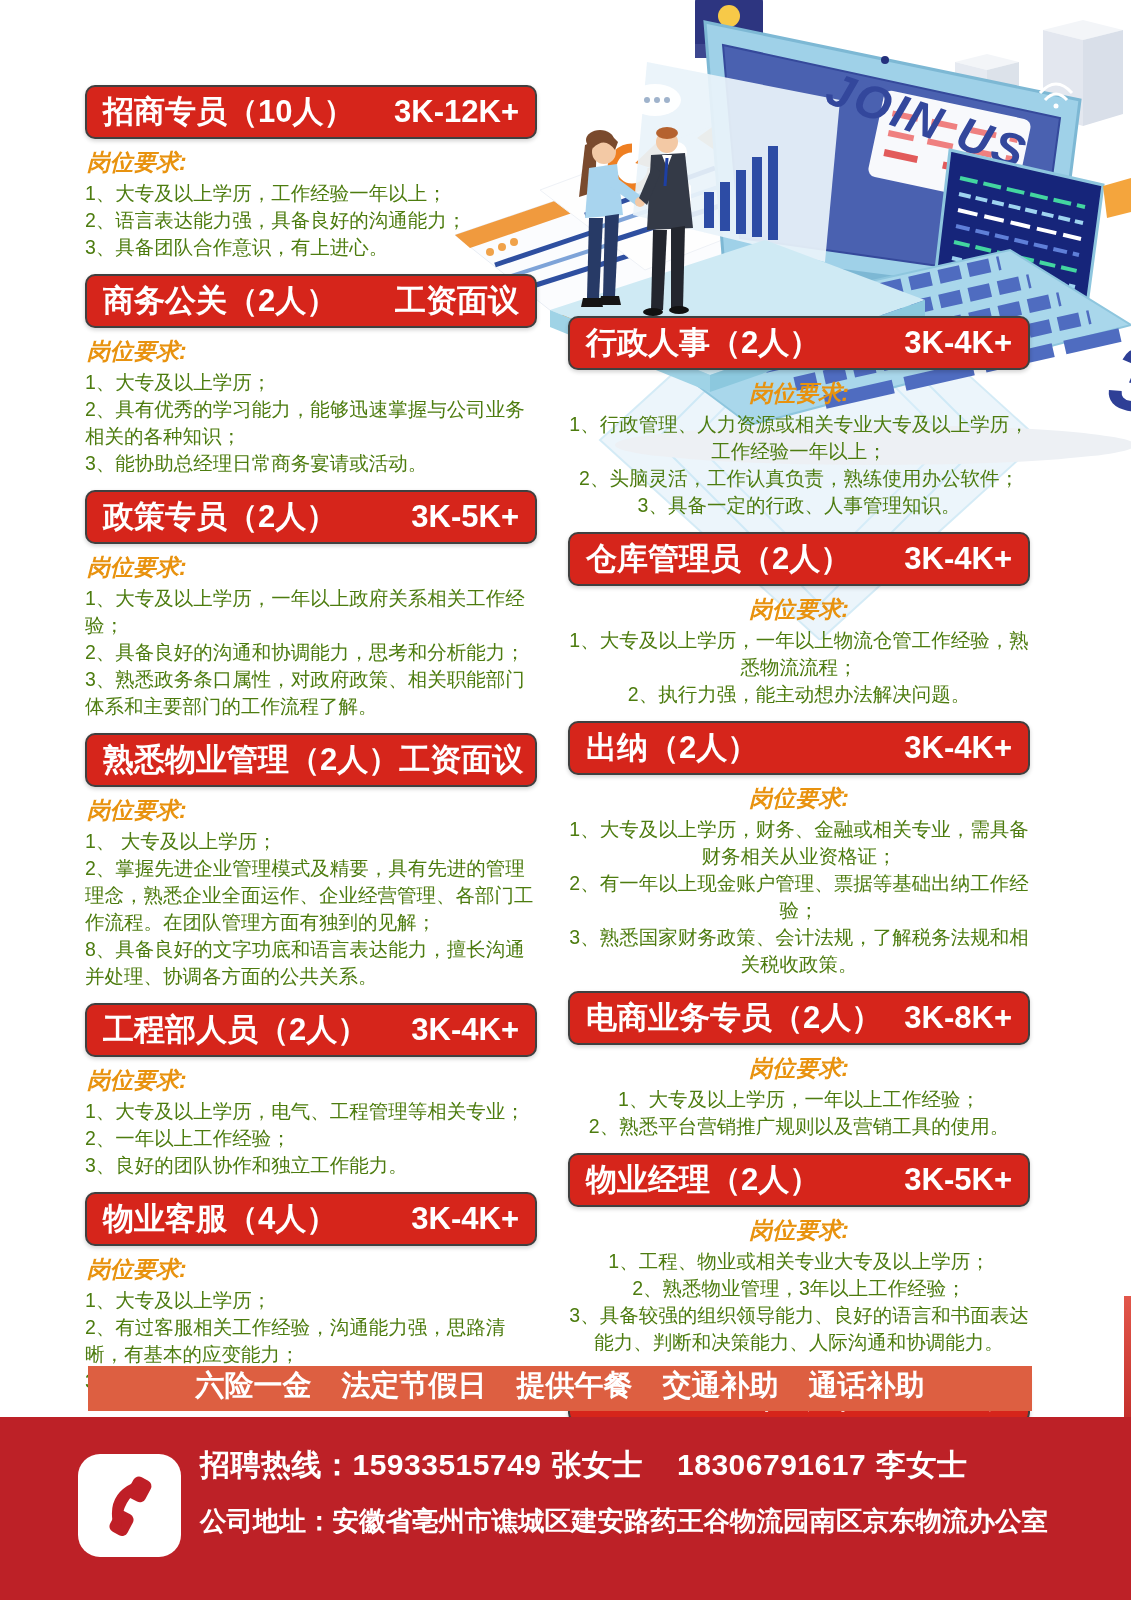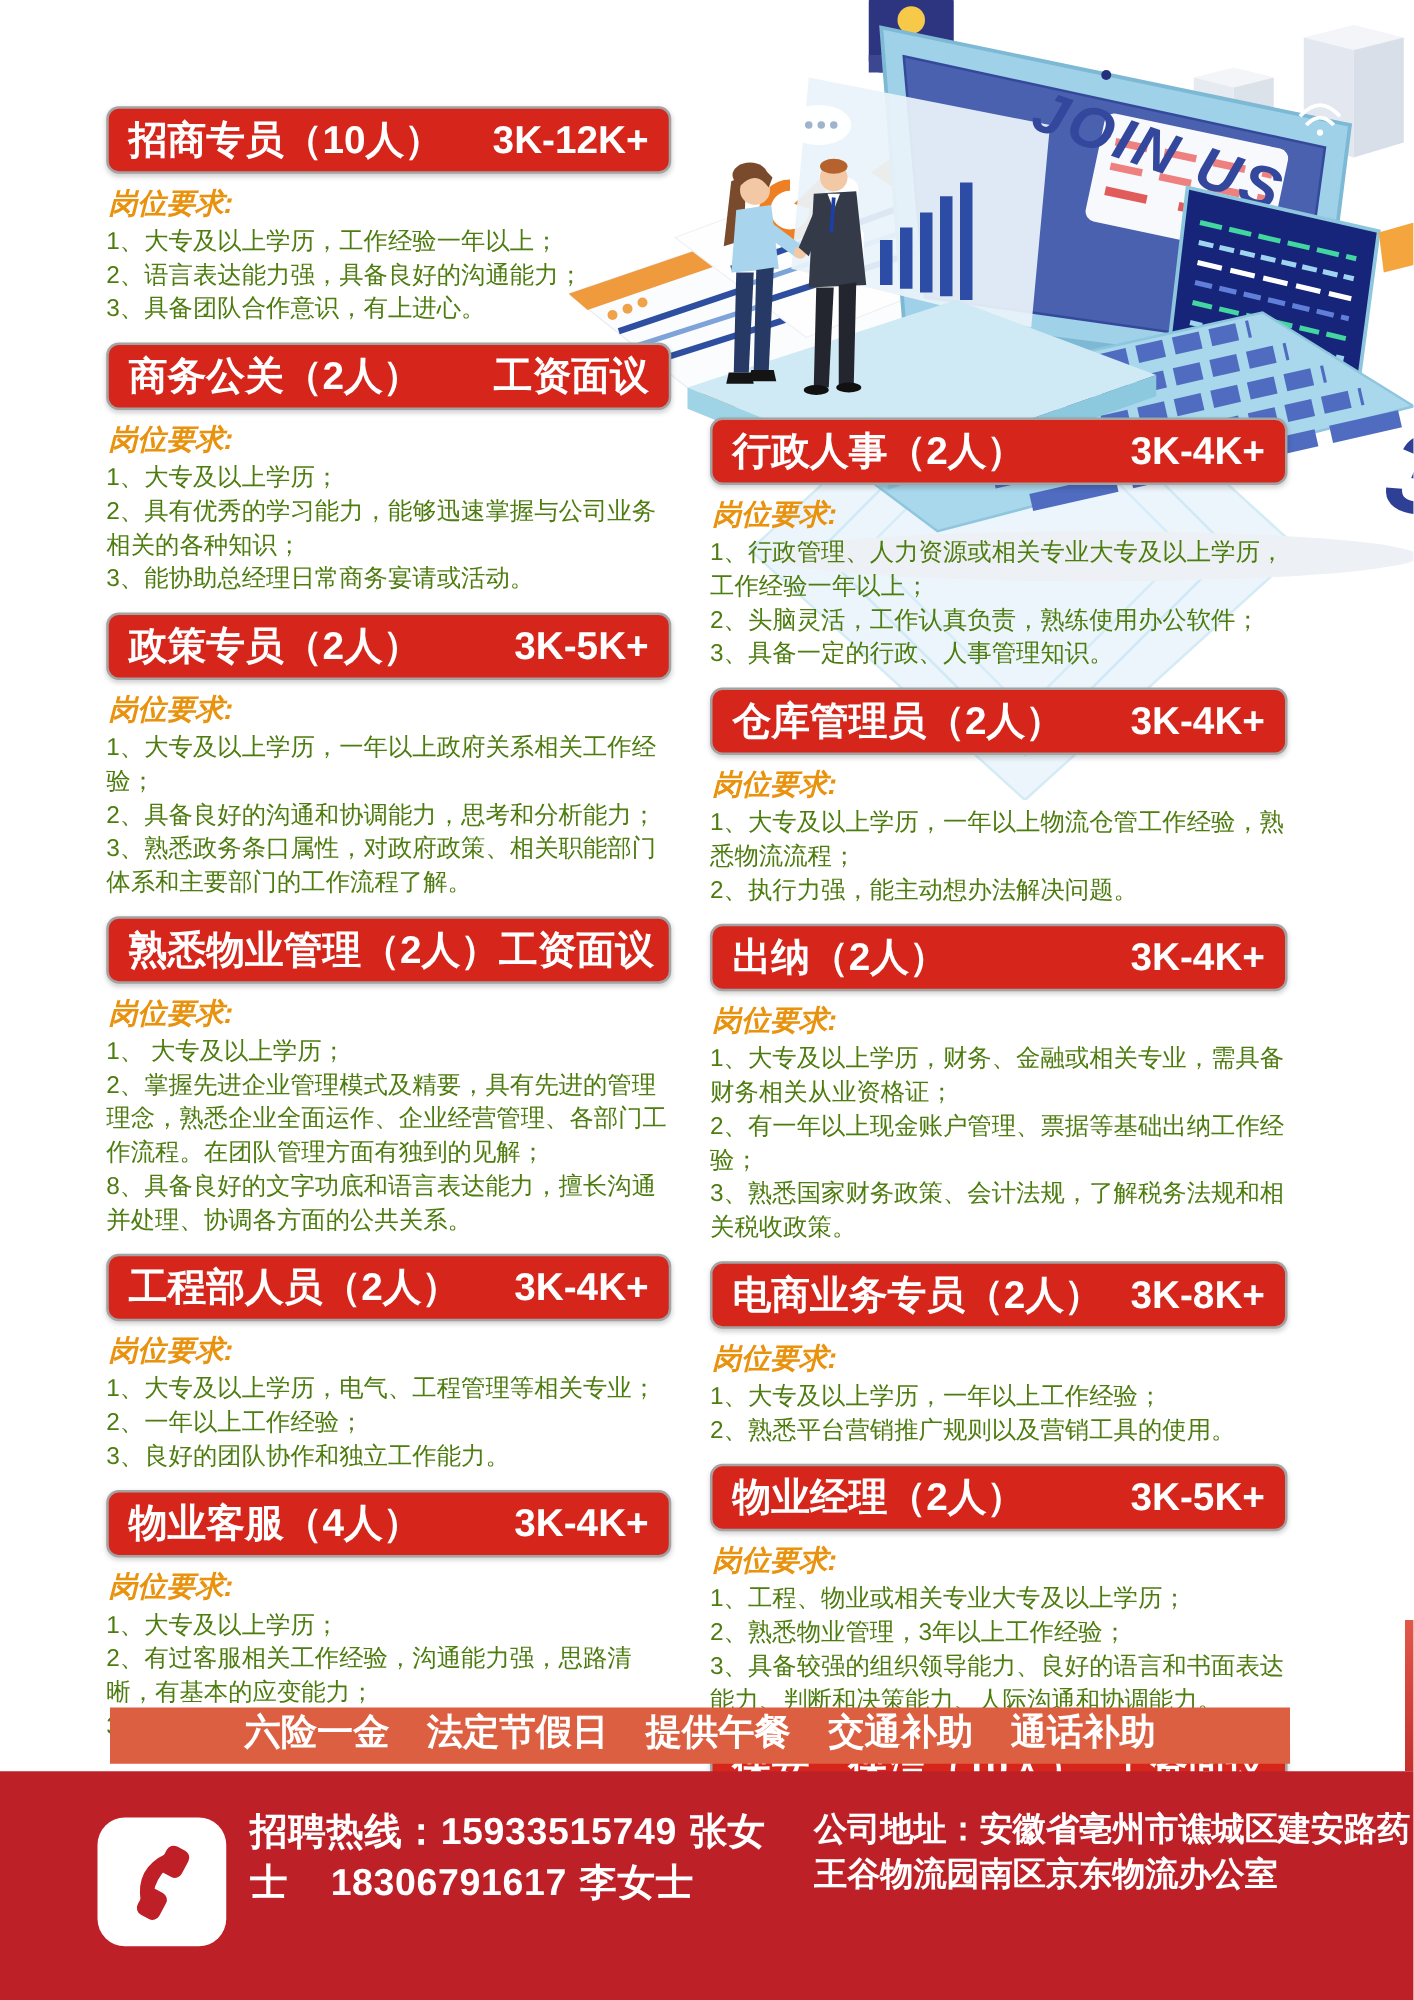--- a/index.html
+++ b/index.html
@@ -1,39 +1,39 @@
 <!DOCTYPE html>
 <html><head>
 <meta charset="utf-8">
 <style>
   html,body{margin:0;padding:0;background:#fff;}
   .page{position:relative;width:1131px;height:1600px;background:#ffffff;overflow:hidden;
         font-family:"Liberation Sans","DejaVu Sans",sans-serif;}
   .illu{position:absolute;left:455px;top:0;width:676px;height:640px;z-index:1;pointer-events:none;}
   .col{position:absolute;z-index:2;}
   .col-left{left:85px;top:85px;width:452px;}
-  .col-right{left:568px;top:334px;width:462px;}
+  .col-right{left:568px;top:316px;width:462px;text-align:center;}
   .job+.job{margin-top:13px;}
   .job-header{display:flex;justify-content:space-between;align-items:center;background:#d6251b;
-      border:2px solid #a3a3a3;border-radius:10px;padding:5px 16px;color:#fff;font-weight:700;
+      border:2px solid #404040;border-radius:10px;padding:5px 16px;color:#fff;font-weight:700;
       font-size:31px;line-height:1.3;box-shadow:0 2px 4px rgba(0,0,0,.18);}
   .job-title{white-space:nowrap;}
   .job-salary{white-space:nowrap;font-weight:700;}
   .req-label{color:#e8920e;font-weight:700;font-size:23px;margin:8px 2px 2px;font-style:italic;}
   .req-label:empty{display:none;margin:0;}
   .req-list{list-style:none;margin:0;padding:0;}
   .req-item{font-size:19.5px;color:#4d7c0f;line-height:1.38;font-weight:500;}
   .benefits{position:absolute;z-index:2;left:88px;top:1366px;width:944px;height:45px;background:#dd5f41;
       display:flex;align-items:flex-start;justify-content:center;gap:30px;color:#fff;font-size:29px;font-weight:700;}
   .edge-strip{position:absolute;right:0;top:1296px;width:7px;height:121px;
       background:linear-gradient(#e2574b,#c5302c);z-index:2;}
   .footer{position:absolute;left:0;top:1417px;width:1131px;height:183px;background:#bd2127;z-index:3;color:#fff;}
   .phone-box{position:absolute;left:78px;top:37px;width:103px;height:103px;background:#fff;border-radius:22px;
       display:flex;align-items:center;justify-content:center;}
-  .footer-lines{position:absolute;left:200px;top:28px;display:flex;flex-direction:row;gap:17px;}
+  .footer-lines{position:absolute;left:200px;top:28px;display:flex;flex-direction:column;gap:17px;}
   .footer-line1{font-size:30px;font-weight:600;letter-spacing:.5px;}
   .footer-line2{font-size:26.5px;font-weight:600;}
   .gap2{margin-left:34px;}
   .name{margin-left:10px;}
 </style>
 </head>
 <body>
 
 <div class="page">
 

